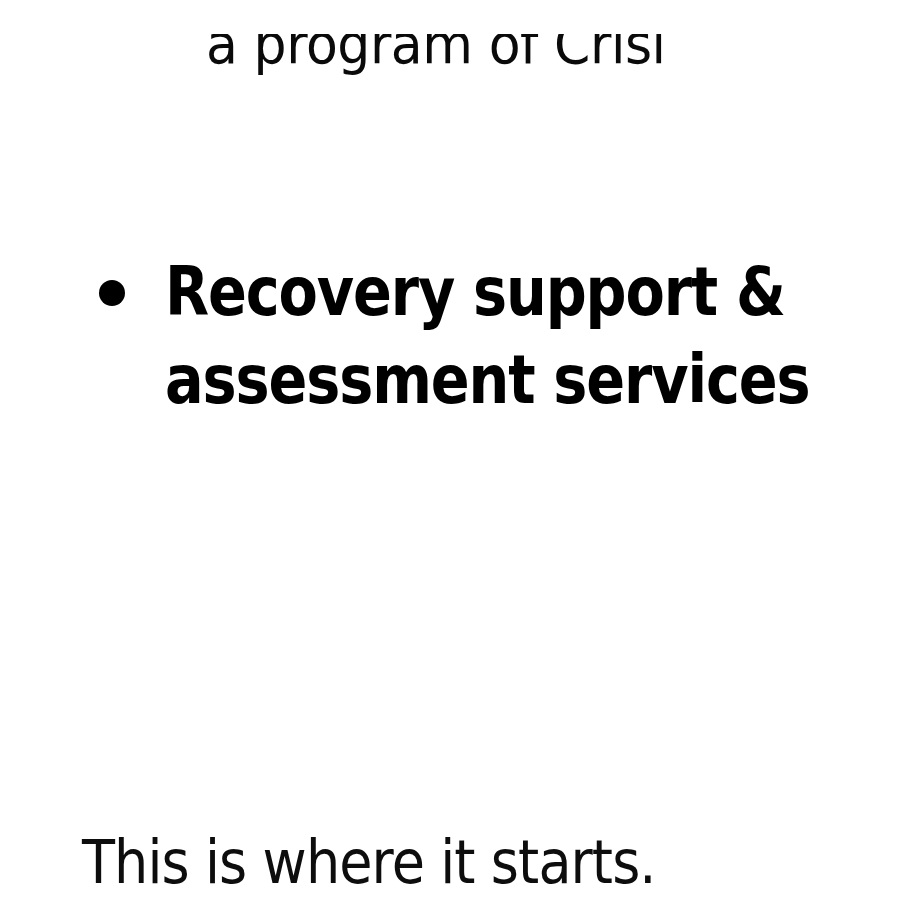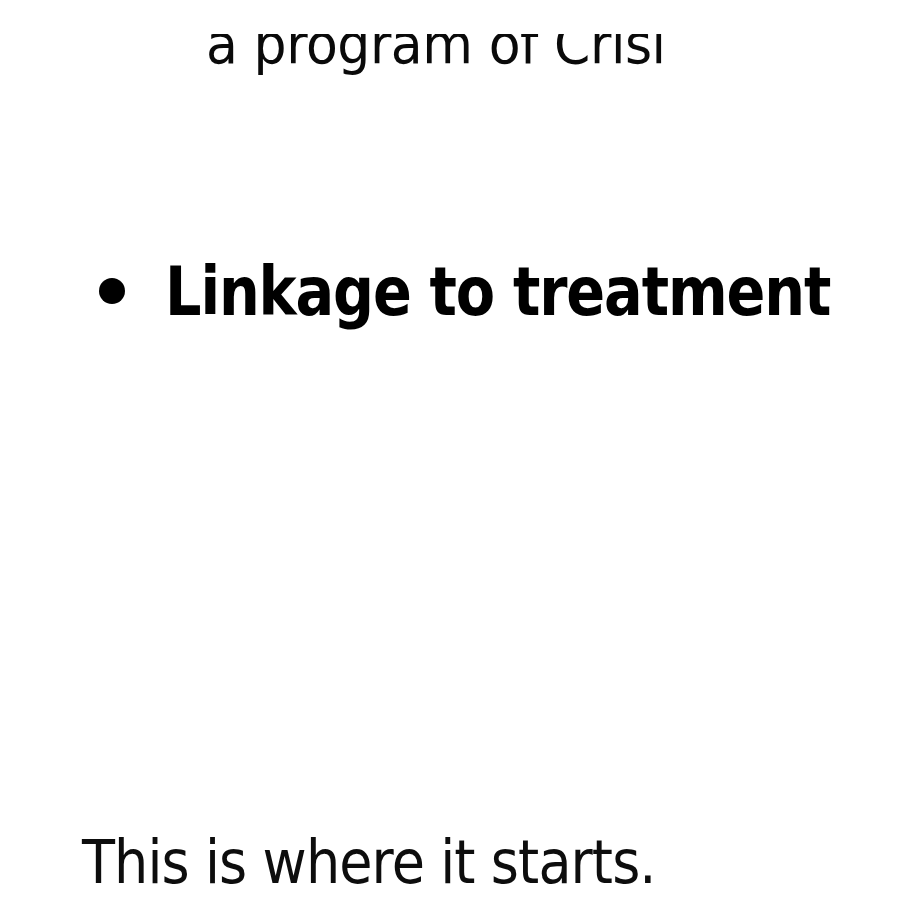--- a/index.html
+++ b/index.html
@@ -114,24 +114,24 @@
 <body>
 
 <div id="slide">
 
   <div class="header-clip">
     <div class="header-text">a program of Crisi</div>
   </div>
 
   <ul class="bullet-list">
 
+    <li class="bullet-item item-1">
+      <span class="bullet-dot"></span>
+      <span class="bullet-text">Recovery support &amp; assessment services</span>
+    </li>
 
-    <li class="bullet-item item-2">
-      <span class="bullet-dot"></span>
-      <span class="bullet-text">Linkage to treatment</span>
-    </li>
 
 
   </ul>
 
   <div class="closing-line">This is where it starts.</div>
 
 </div>
 
 </body></html>

